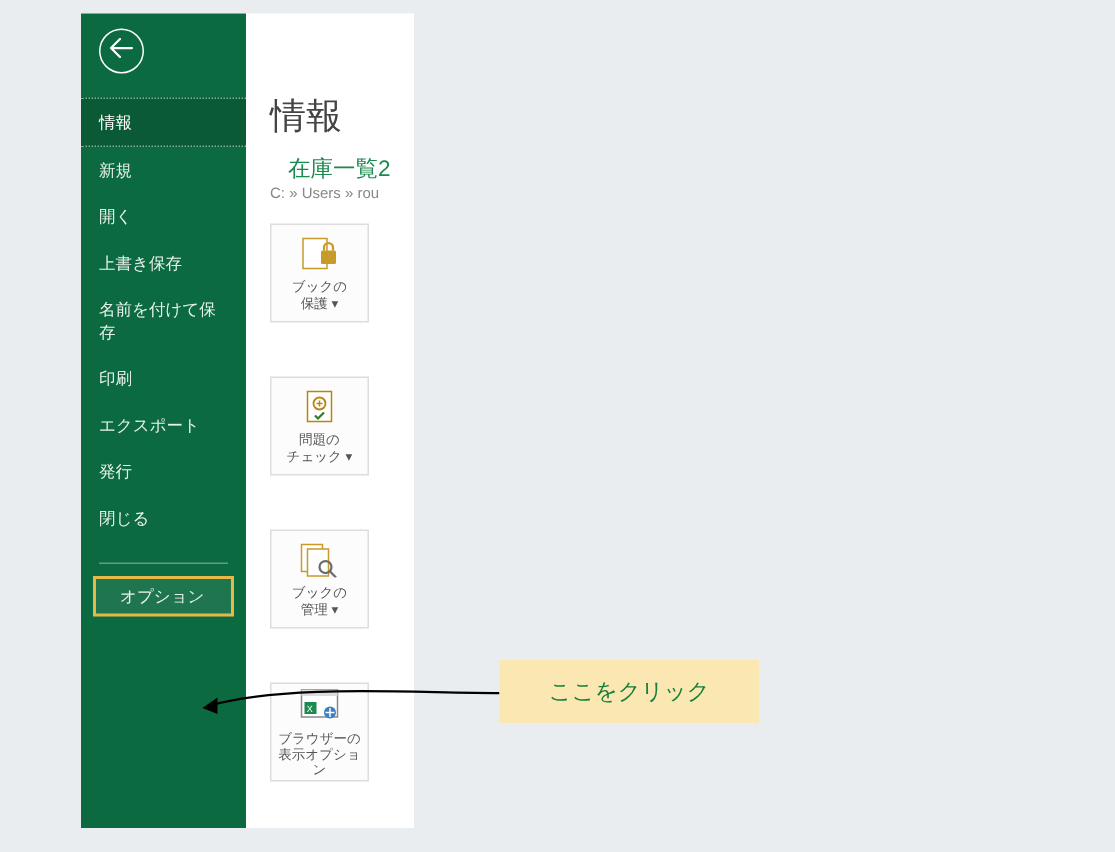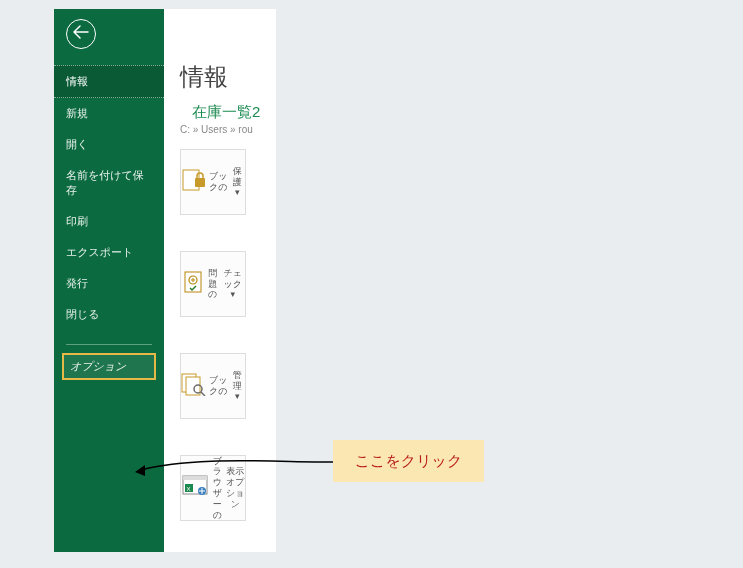--- a/index.html
+++ b/index.html
@@ -53,23 +53,22 @@
       border-bottom: 1px dotted rgba(255,255,255,0.5);
       color: #fff;
     }
     .nav-divider {
       border-top: 1px solid rgba(255,255,255,0.35);
       margin: 14px 12px 6px 12px;
     }
     .nav-item.highlight {
       border: 2px solid #e6b848;
       margin: 2px 8px;
-      padding: 4px 6px;
+      padding: 4px 16px;
       background: rgba(255,255,255,0.08);
-      font-style: italic;
     }
     .content {
       flex: 1;
       padding: 12px 12px 12px 16px;
       position: relative;
       overflow: hidden;
     }
     .content-title {
       font-size: 24px;
       color: #444;
@@ -89,21 +88,21 @@
       font-size: 10px;
       margin-bottom: 14px;
       white-space: nowrap;
     }
     .tile {
       width: 66px;
       height: 66px;
       border: 1px solid #ddd;
       background: #fcfcfc;
       display: flex;
-      flex-direction: row;
+      flex-direction: column;
       align-items: center;
       justify-content: center;
       font-size: 9px;
       color: #555;
       text-align: center;
       margin-bottom: 36px;
       cursor: pointer;
       line-height: 1.2;
     }
     .tile .icon {
@@ -112,24 +111,24 @@
       margin-bottom: 4px;
       display: flex;
       align-items: center;
       justify-content: center;
     }
     .tile.last { margin-bottom: 0; }
     .callout {
       position: absolute;
       left: 333px;
       top: 440px;
-      width: 151px;
+      width: 173px;
       height: 42px;
       background: #fbe7b1;
-      color: #b91c1c;
+      color: #15803d;
       font-size: 15px;
       display: flex;
       align-items: center;
       justify-content: center;
     }
     .arrow {
       position: absolute;
       left: 133px;
       top: 454px;
       width: 200px;
@@ -148,20 +147,21 @@
       <span>
         <svg width="16" height="14" viewBox="0 0 16 14" fill="none">
           <path d="M7 1 L1 7 L7 13 M1 7 H15" stroke-width="1.5" stroke-linecap="round" stroke-linejoin="round"></path>
         </svg>
       </span>
     </div>
 
     <div class="nav-item active"><span>情報</span></div>
     <div class="nav-item"><span>新規</span></div>
     <div class="nav-item"><span>開く</span></div>
+    <div class="nav-item"><span>上書き保存</span></div>
     <div class="nav-item"><span>名前を付けて保存</span></div>
     <div class="nav-item"><span>印刷</span></div>
     <div class="nav-item"><span>エクスポート</span></div>
     <div class="nav-item"><span>発行</span></div>
     <div class="nav-item"><span>閉じる</span></div>
 
     <div class="nav-divider"></div>
 
     <div class="nav-item highlight"><span>オプション</span></div>
   </div>

